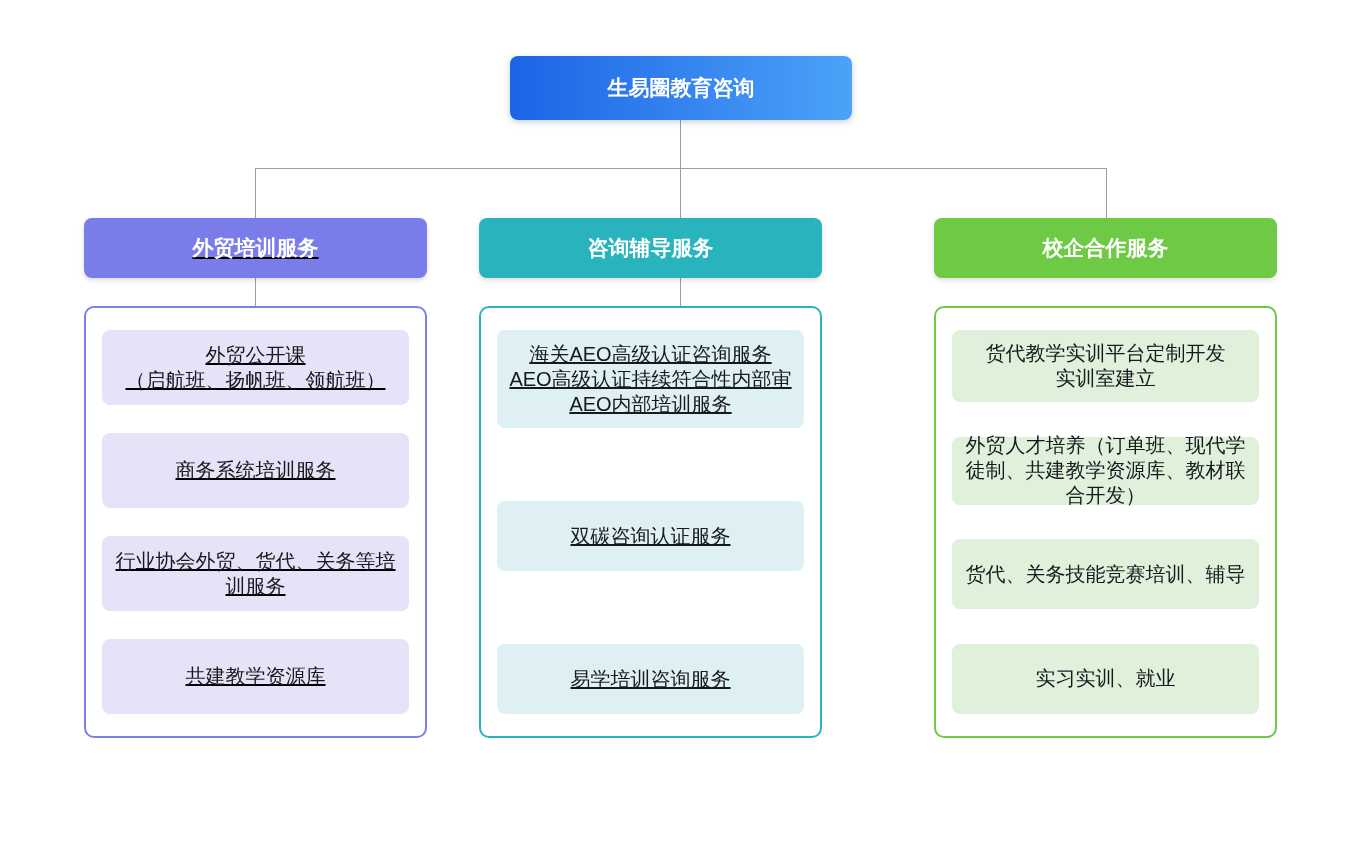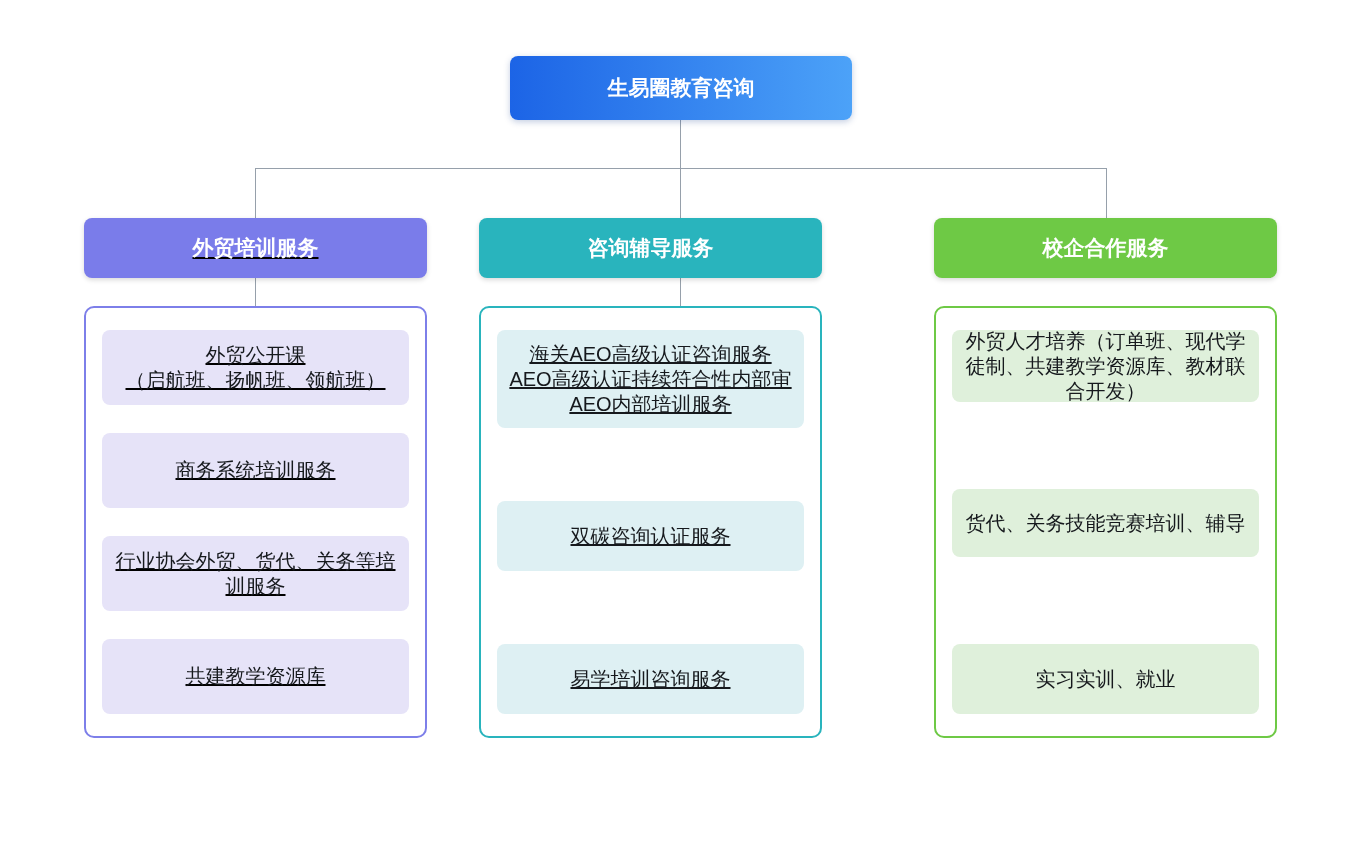--- a/index.html
+++ b/index.html
@@ -147,20 +147,24 @@
         </div>
     </div>
   </div>
 
   <div class="branch col-3">
     <div class="branch-header">
       <span>校企合作服务</span>
     </div>
     <div class="leaf-container">
       <div class="leaf">
+          <span>货代教学实训平台定制开发
+实训室建立</span>
+        </div>
+      <div class="leaf">
           <span>外贸人才培养（订单班、现代学徒制、共建教学资源库、教材联合开发）</span>
         </div>
       <div class="leaf">
           <span>货代、关务技能竞赛培训、辅导</span>
         </div>
       <div class="leaf">
           <span>实习实训、就业</span>
         </div>
     </div>
   </div>

